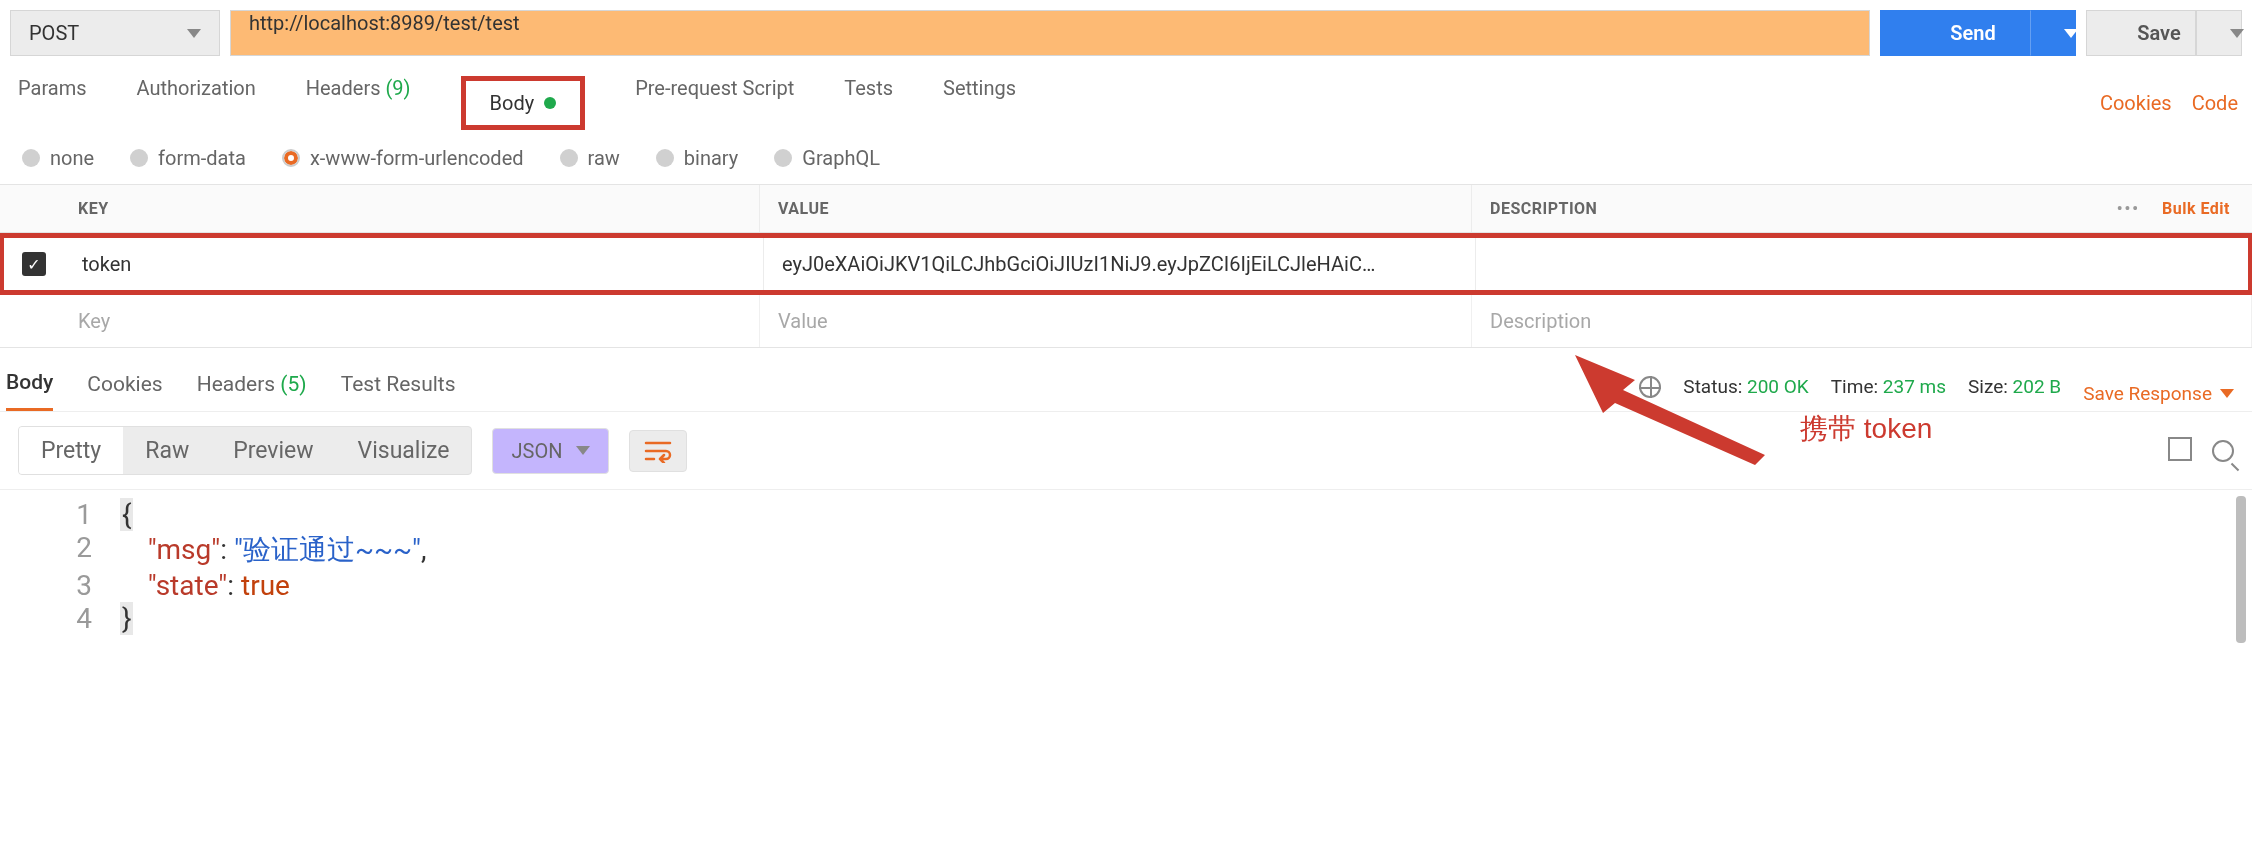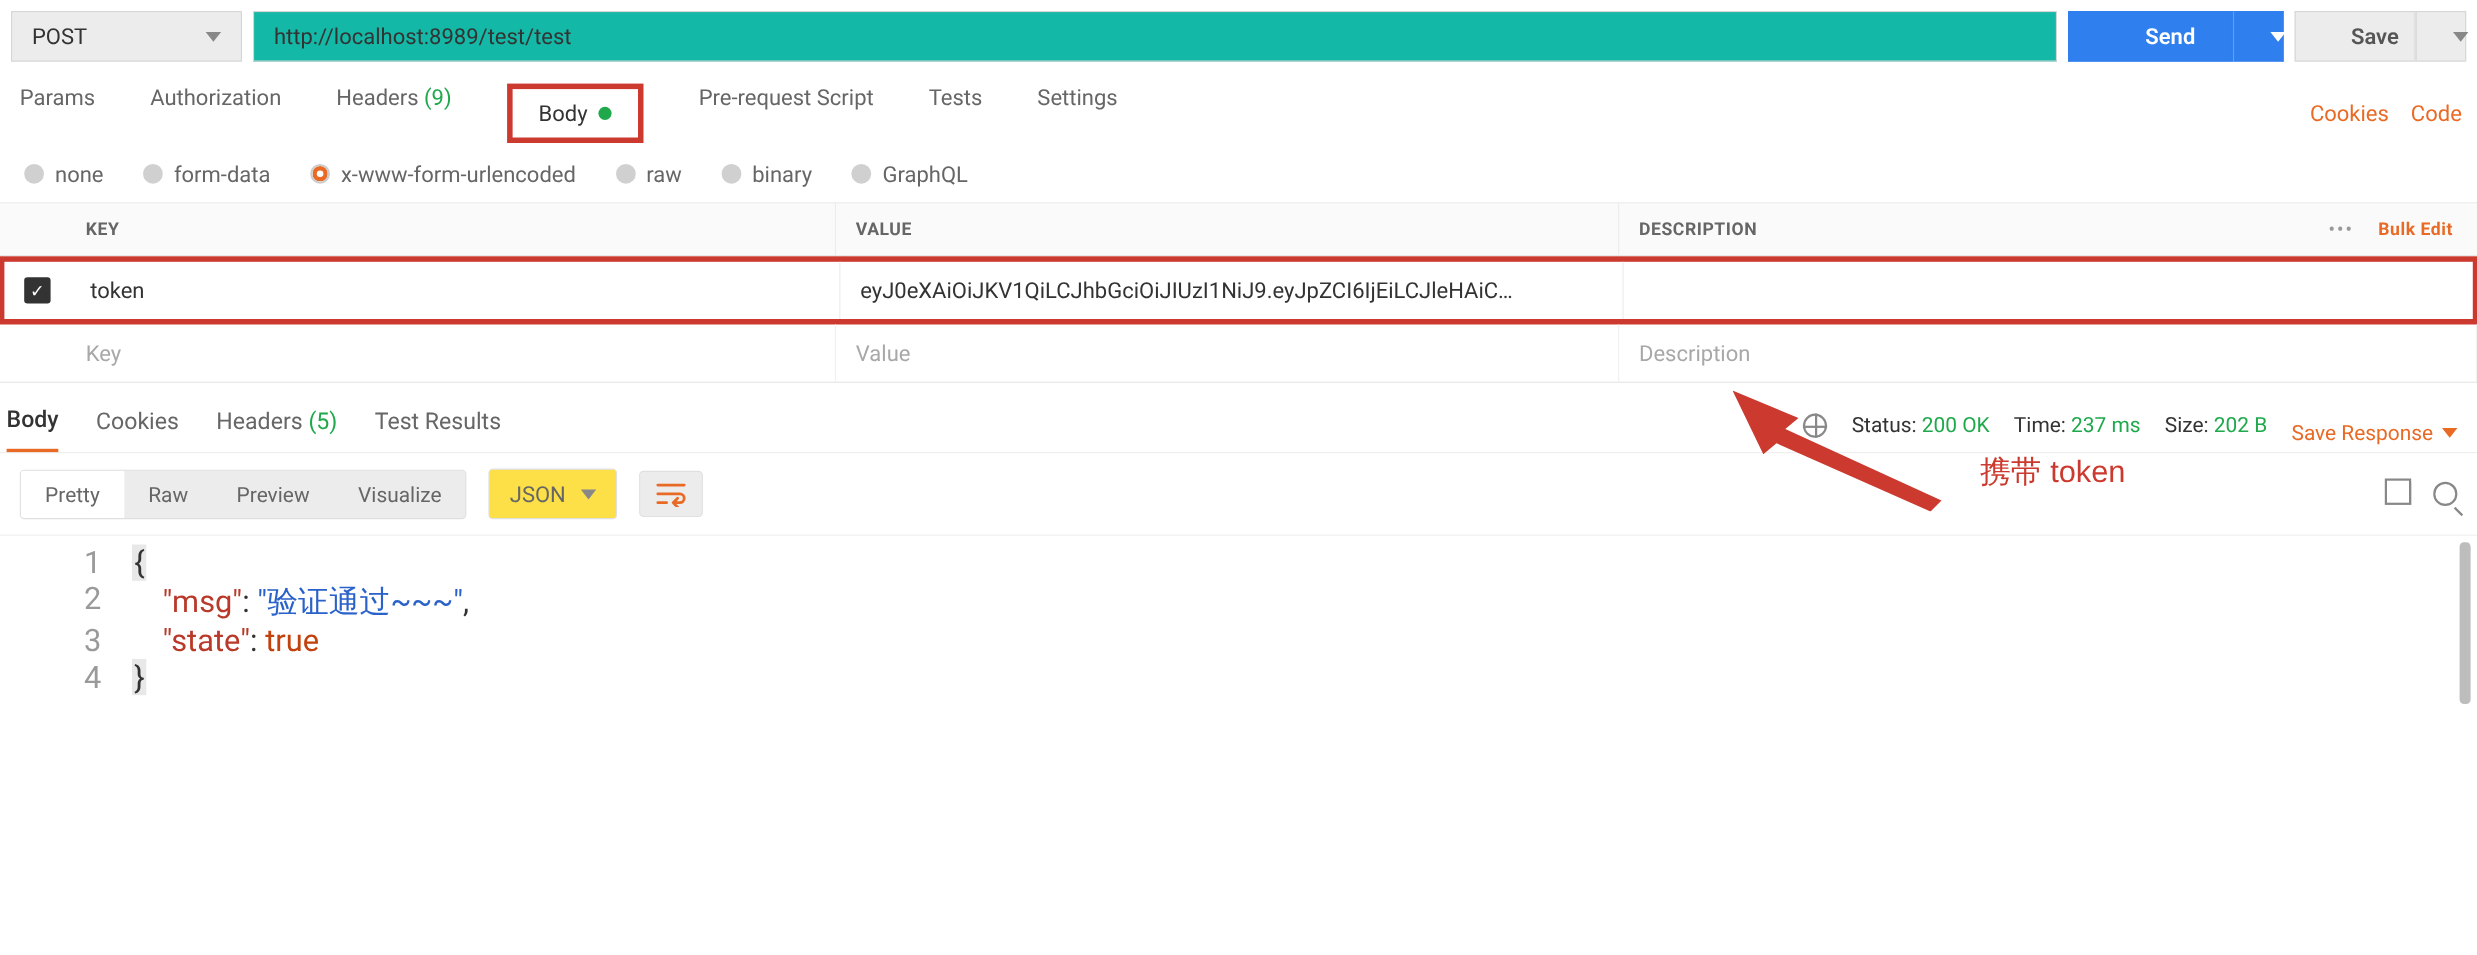--- a/index.html
+++ b/index.html
@@ -1,21 +1,21 @@
 <!DOCTYPE html>
 <html><head>
 <meta charset="utf-8">
 <style>
   * { box-sizing: border-box; margin: 0; padding: 0; font-family: -apple-system, BlinkMacSystemFont, "Segoe UI", Roboto, Arial, sans-serif; }
   body { background: #fff; color: #333; width: 2252px; font-size: 20px; }
 
   
   .request-row { display: flex; gap: 10px; padding: 10px 10px 0 10px; align-items: stretch; height: 56px; }
   .method-select { display:flex; align-items:center; justify-content:space-between; background:#ececec; border:1px solid #d6d6d6; width:210px; padding:0 18px; color:#333; font-size:20px; }
-  .url-input { flex:1; background:#14b8a6; border:1px solid #d6d6d6; padding:0 18px; display:flex; align-items:center; color:#333; font-size:20px;}
+  .url-input { flex:1; background:#fdba74; border:1px solid #d6d6d6; padding:0 18px; display:flex; color:#333; font-size:20px;}
   .btn { display:flex; align-items:center; justify-content:center; font-size:20px; border:1px solid #d6d6d6;padding-left:36px; }
   .btn-send { background:#307fee; border-color:#307fee; color:#fff; font-weight:600; width:150px;}
   .btn-split { width:46px; display:flex; align-items:center; justify-content:center;}
   .btn-save { background:#ececec; color:#555; width:110px; font-weight:600;}
   .btn-send-group, .btn-save-group { display:flex; }
   .btn-send-group .btn-split { background:#307fee; border-color:#307fee; color:#fff; border-left:1px solid rgba(255,255,255,.25);}
   .btn-save-group .btn-split { background:#ececec; color:#777; border-left:1px solid #d6d6d6;}
 
   
   .req-tabs-row { display:flex; align-items:center; justify-content:space-between; padding:20px 14px 10px 18px; }
@@ -60,23 +60,23 @@
   .globe { width:22px;height:22px; border:2px solid #888; border-radius:50%; position:relative; display:inline-block;}
   .globe::before{content:"";position:absolute;left:50%;top:-2px;bottom:-2px;border-left:2px solid #888;}
   .globe::after{content:"";position:absolute;top:50%;left:-2px;right:-2px;border-top:2px solid #888;}
   .green { color:#1fa94c;}
   .save-resp { color:#e96a24; display:flex; align-items:center; gap:8px; cursor:pointer;margin-top:14px;}
 
   
   .pretty-bar { display:flex; align-items:center; justify-content:space-between; padding:14px 18px; }
   .pretty-left { display:flex; align-items:center; gap:0;}
   .seg { display:flex; background:#ececec; border:1px solid #e0e0e0; border-radius:4px; overflow:hidden;}
-  .seg .s { padding:10px 22px; color:#666; cursor:pointer; font-size:19px;}
+  .seg .s { padding:10px 22px; color:#666; cursor:pointer; font-size:23px;}
   .seg .s.active { background:#fff;}
-  .json-dd { margin-left:20px; display:flex; align-items:center; gap:14px; background:#fde047; border:1px solid #e0e0e0; border-radius:4px; padding:10px 18px; color:#666;}
+  .json-dd { margin-left:20px; display:flex; align-items:center; gap:14px; background:#c4b5fd; border:1px solid #e0e0e0; border-radius:4px; padding:10px 18px; color:#666;}
   .wrap-icon { margin-left:20px; background:#ececec; border:1px solid #e0e0e0; border-radius:4px; padding:8px 14px;}
   .wrap-icon svg { display:block;}
   .pretty-right { display:flex; gap:20px; align-items:center; color:#666;}
 
   
   .code-area { position:relative; border-top:1px solid #eee; padding:8px 0 14px 0; font-family: Menlo, Consolas, monospace; font-size:28px;}
   .code-line { display:flex; align-items:flex-start;}
   .ln { width:120px; text-align:right; padding-right:28px; color:#9a9a9a; font-size:28px;}
   .code { white-space:pre;}
   .brace { background:#e8e8e8; padding:0 2px;}

